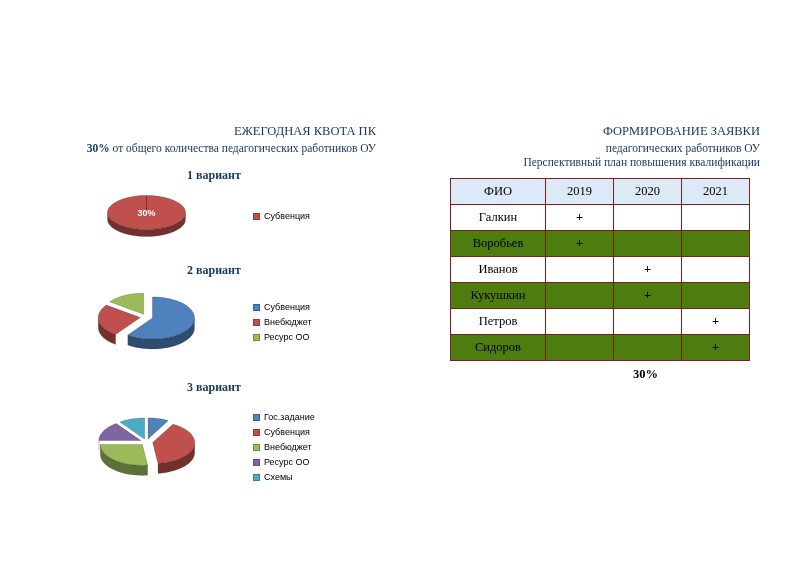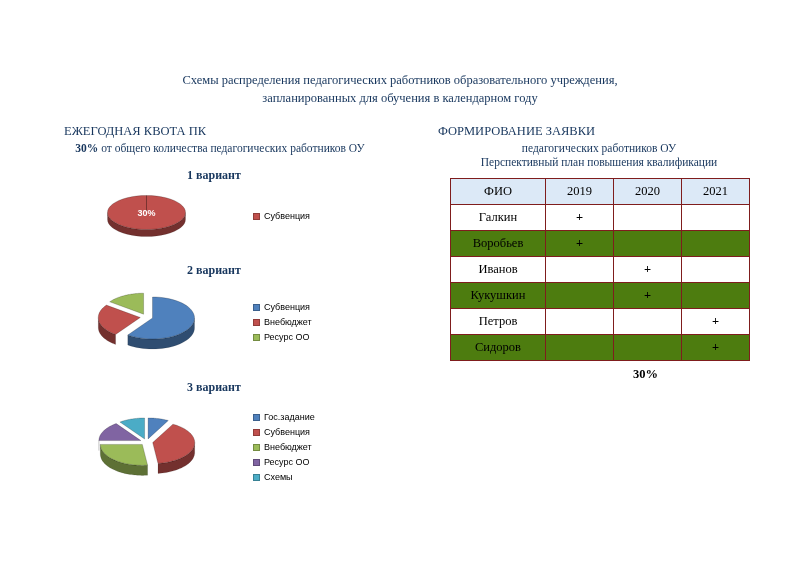--- a/index.html
+++ b/index.html
@@ -13,22 +13,22 @@
     position:relative; width:800px; height:566px;
     background:#ffffff; overflow:hidden;
   }
   .main-title {
     position:absolute; top:72px; left:0; width:100%;
     text-align:center; font-size:12.5px; line-height:1.4;
     color:#17365D;
   }
   .col-left  { position:absolute; left:64px;  top:124px; width:312px; }
   .col-right { position:absolute; left:438px; top:124px; width:322px; }
-  .sec-heading { text-align:left; font-size:12.5px; color:#17365D; }
-  .sec-sub { text-align:center; font-size:11.5px; color:#17365D; margin-top:2px; line-height:1.25; }
+  .sec-heading { text-align:right; font-size:12.5px; color:#17365D; }
+  .sec-sub { text-align:right; font-size:11.5px; color:#17365D; margin-top:2px; line-height:1.25; }
   .sec-sub b { font-weight:bold; }
   .variant-title {
     width:300px; text-align:center; font-size:12px; font-weight:bold;
     color:#17365D;
   }
   .vt1 { margin-top:13px; } .vt2 { margin-top:14px; } .vt3 { margin-top:14px; }
   .chart-block { display:flex; align-items:stretch; width:300px; }
   .pie-wrap { flex:0 0 165px; width:165px; }
   .legend {
     display:flex; flex-direction:column; justify-content:center; gap:5px;
@@ -54,24 +54,20 @@
   .note-30 {
     margin-top:6px; margin-left:195px;
     font-weight:bold; font-size:12.5px; color:#000;
   }
 </style>
 </head>
 <body>
 
 <div class="page">
 
-  <div class="main-title">
-    <div>Схемы распределения педагогических работников образовательного учреждения,</div>
-    <div>запланированных для обучения в календарном году</div>
-  </div>
 
   <div class="col-left">
     <div class="sec-heading">ЕЖЕГОДНАЯ КВОТА ПК</div>
     <div class="sec-sub"><b>30%</b><span> от общего количества педагогических работников ОУ</span></div>
 
     <div class="variant-title vt1">1 вариант</div>
     <div class="chart-block">
       <div class="pie-wrap"><svg width="165" height="62">
             <path d="M121.5,29.5L121.2,31.7L120.2,33.9L118.5,36.0L116.3,38.0L113.4,39.8L110.1,41.5L106.2,43.0L102.0,44.2L97.4,45.2L92.6,45.9L87.6,46.4L82.5,46.5L77.4,46.4L72.4,45.9L67.6,45.2L63.0,44.2L58.8,43.0L54.9,41.5L51.6,39.8L48.7,38.0L46.5,36.0L44.8,33.9L43.8,31.7L43.5,29.5L43.5,36.5L43.8,38.7L44.8,40.9L46.5,43.0L48.7,45.0L51.6,46.8L54.9,48.5L58.8,50.0L63.0,51.2L67.6,52.2L72.4,52.9L77.4,53.4L82.5,53.5L87.6,53.4L92.6,52.9L97.4,52.2L102.0,51.2L106.2,50.0L110.1,48.5L113.4,46.8L116.3,45.0L118.5,43.0L120.2,40.9L121.2,38.7L121.5,36.5Z" fill="rgb(115,48,46)" stroke="rgba(0,0,0,0.3)" stroke-width="0.4"></path>
             <path d="M82.5,29.5L82.5,12.5L87.6,12.6L92.6,13.1L97.4,13.8L102.0,14.8L106.2,16.0L110.1,17.5L113.4,19.2L116.3,21.0L118.5,23.0L120.2,25.1L121.2,27.3L121.5,29.5L121.2,31.7L120.2,33.9L118.5,36.0L116.3,38.0L113.4,39.8L110.1,41.5L106.2,43.0L102.0,44.2L97.4,45.2L92.6,45.9L87.6,46.4L82.5,46.5L77.4,46.4L72.4,45.9L67.6,45.2L63.0,44.2L58.8,43.0L54.9,41.5L51.6,39.8L48.7,38.0L46.5,36.0L44.8,33.9L43.8,31.7L43.5,29.5L43.8,27.3L44.8,25.1L46.5,23.0L48.7,21.0L51.6,19.2L54.9,17.5L58.8,16.0L63.0,14.8L67.6,13.8L72.4,13.1L77.4,12.6L82.5,12.5Z" fill="#C0504D" stroke="rgba(0,0,0,0.4)" stroke-width="0.5"></path>

